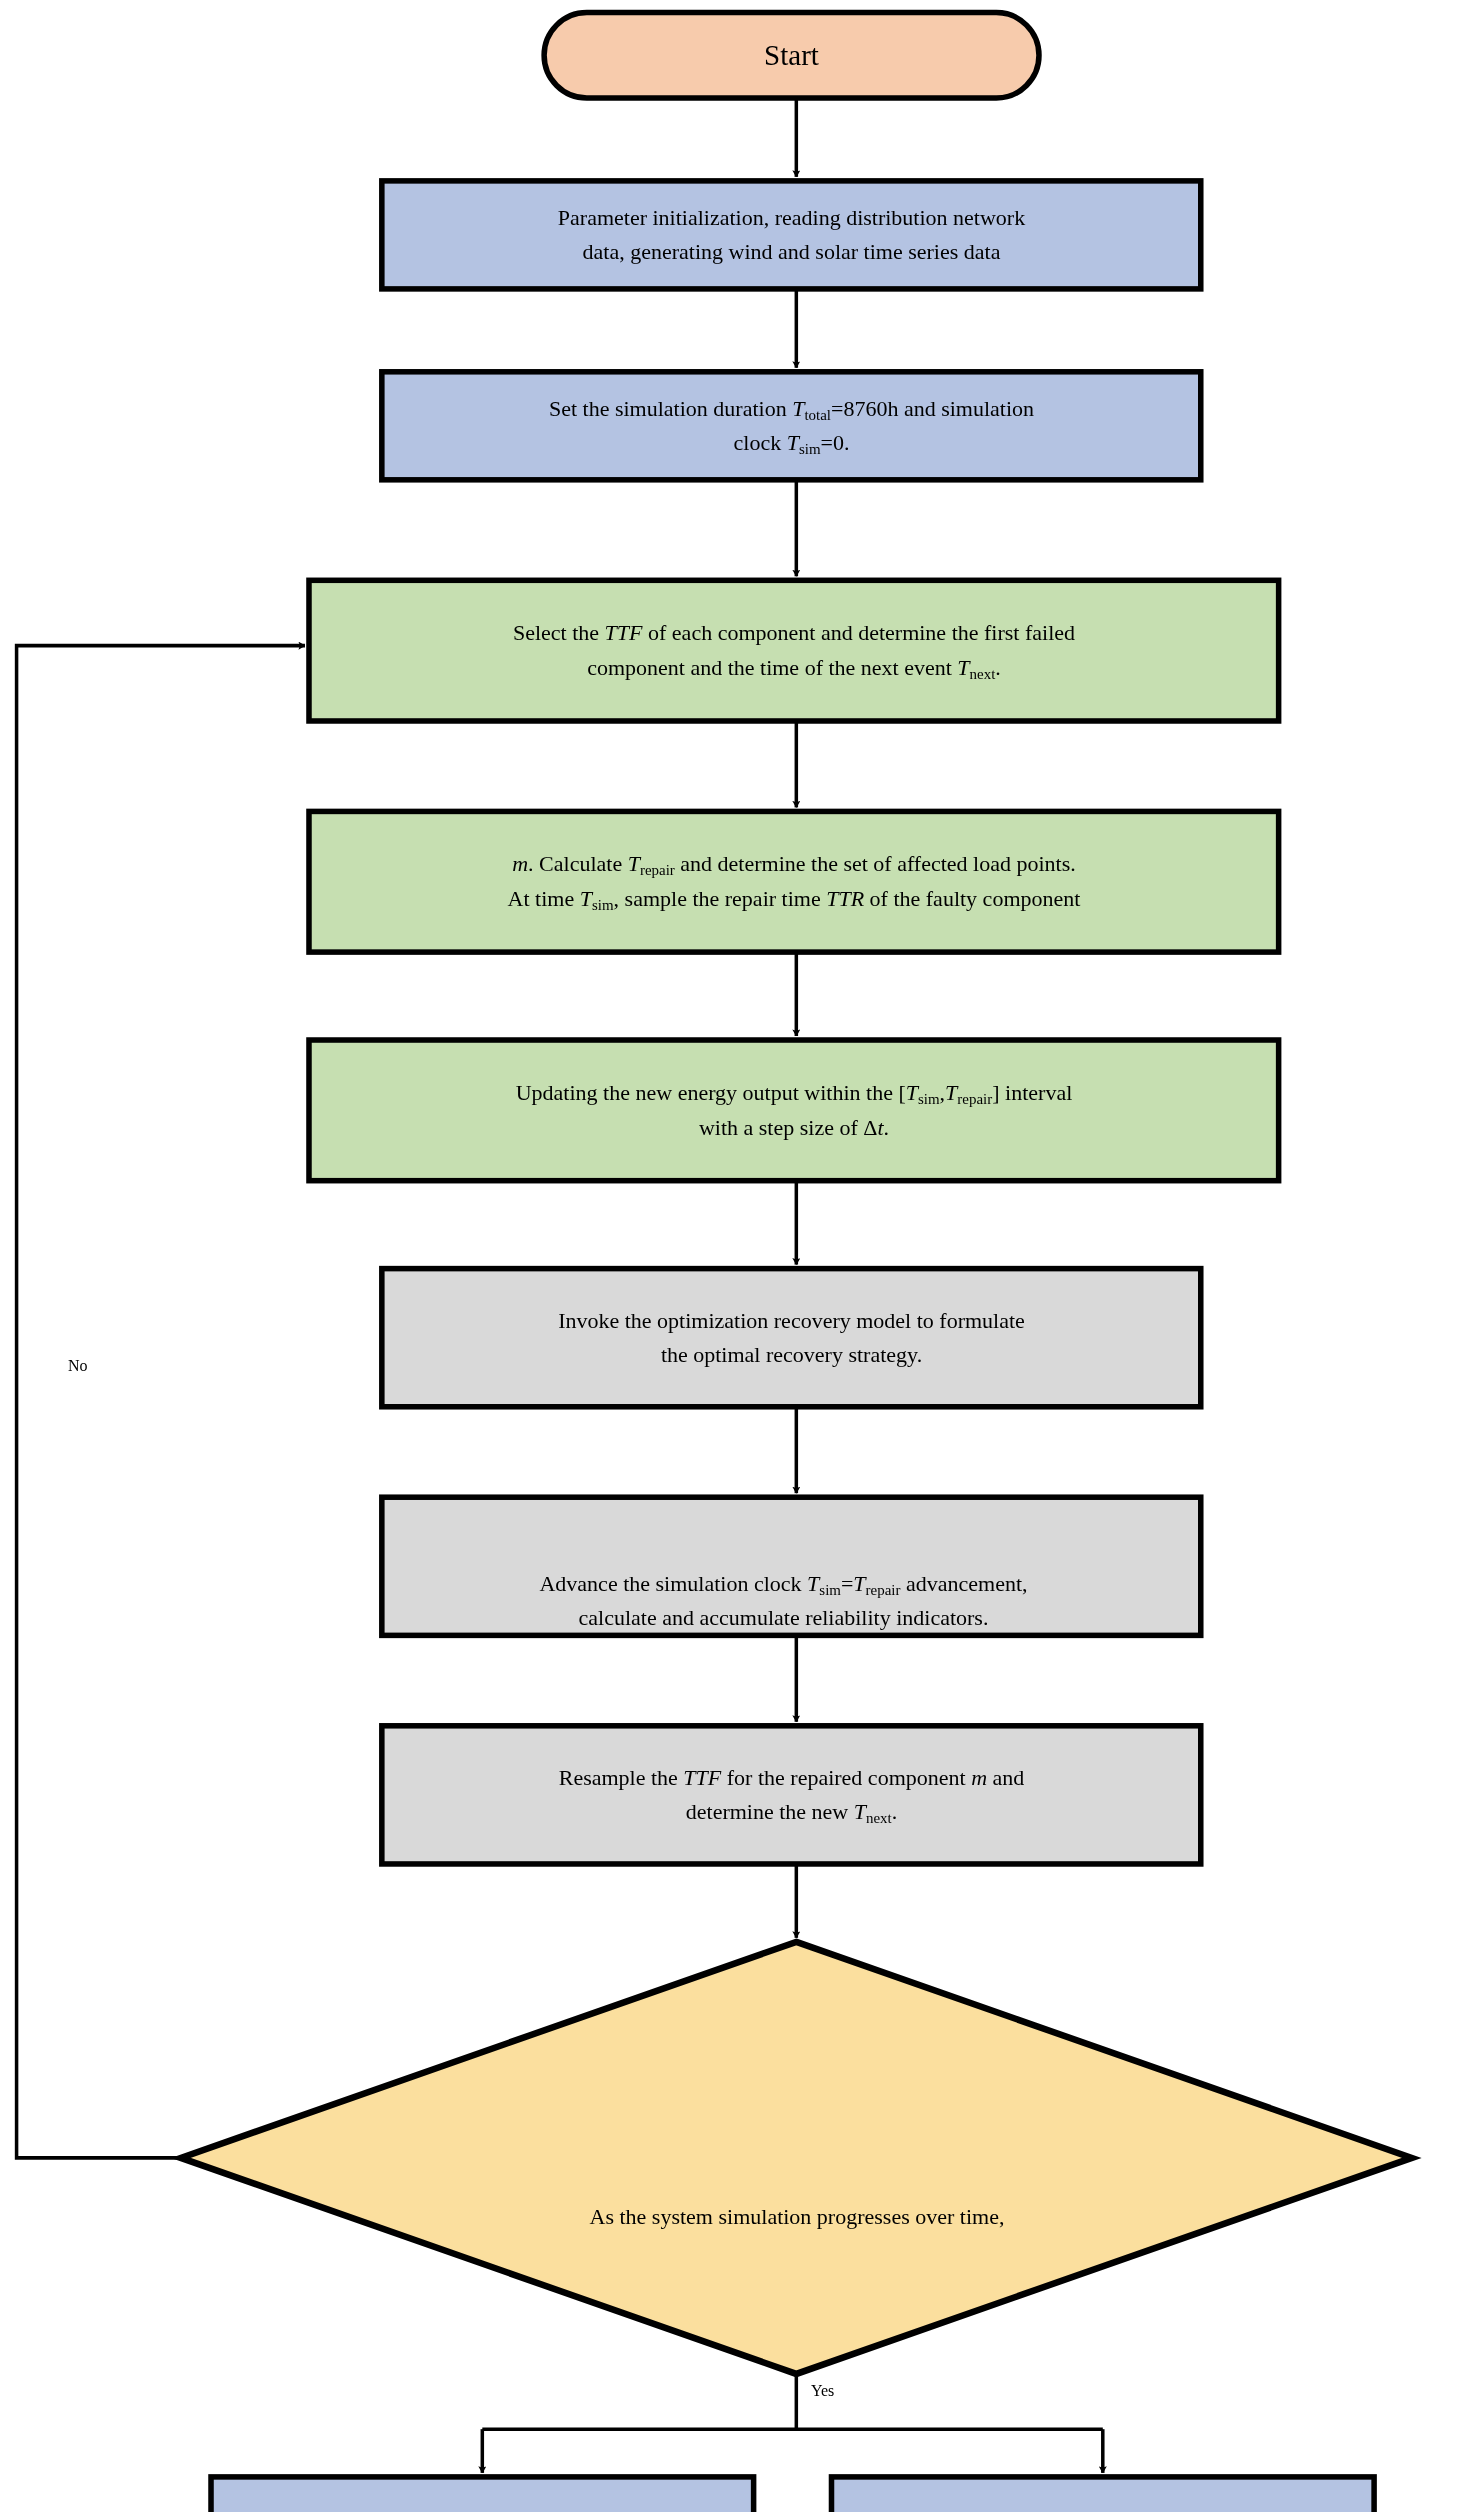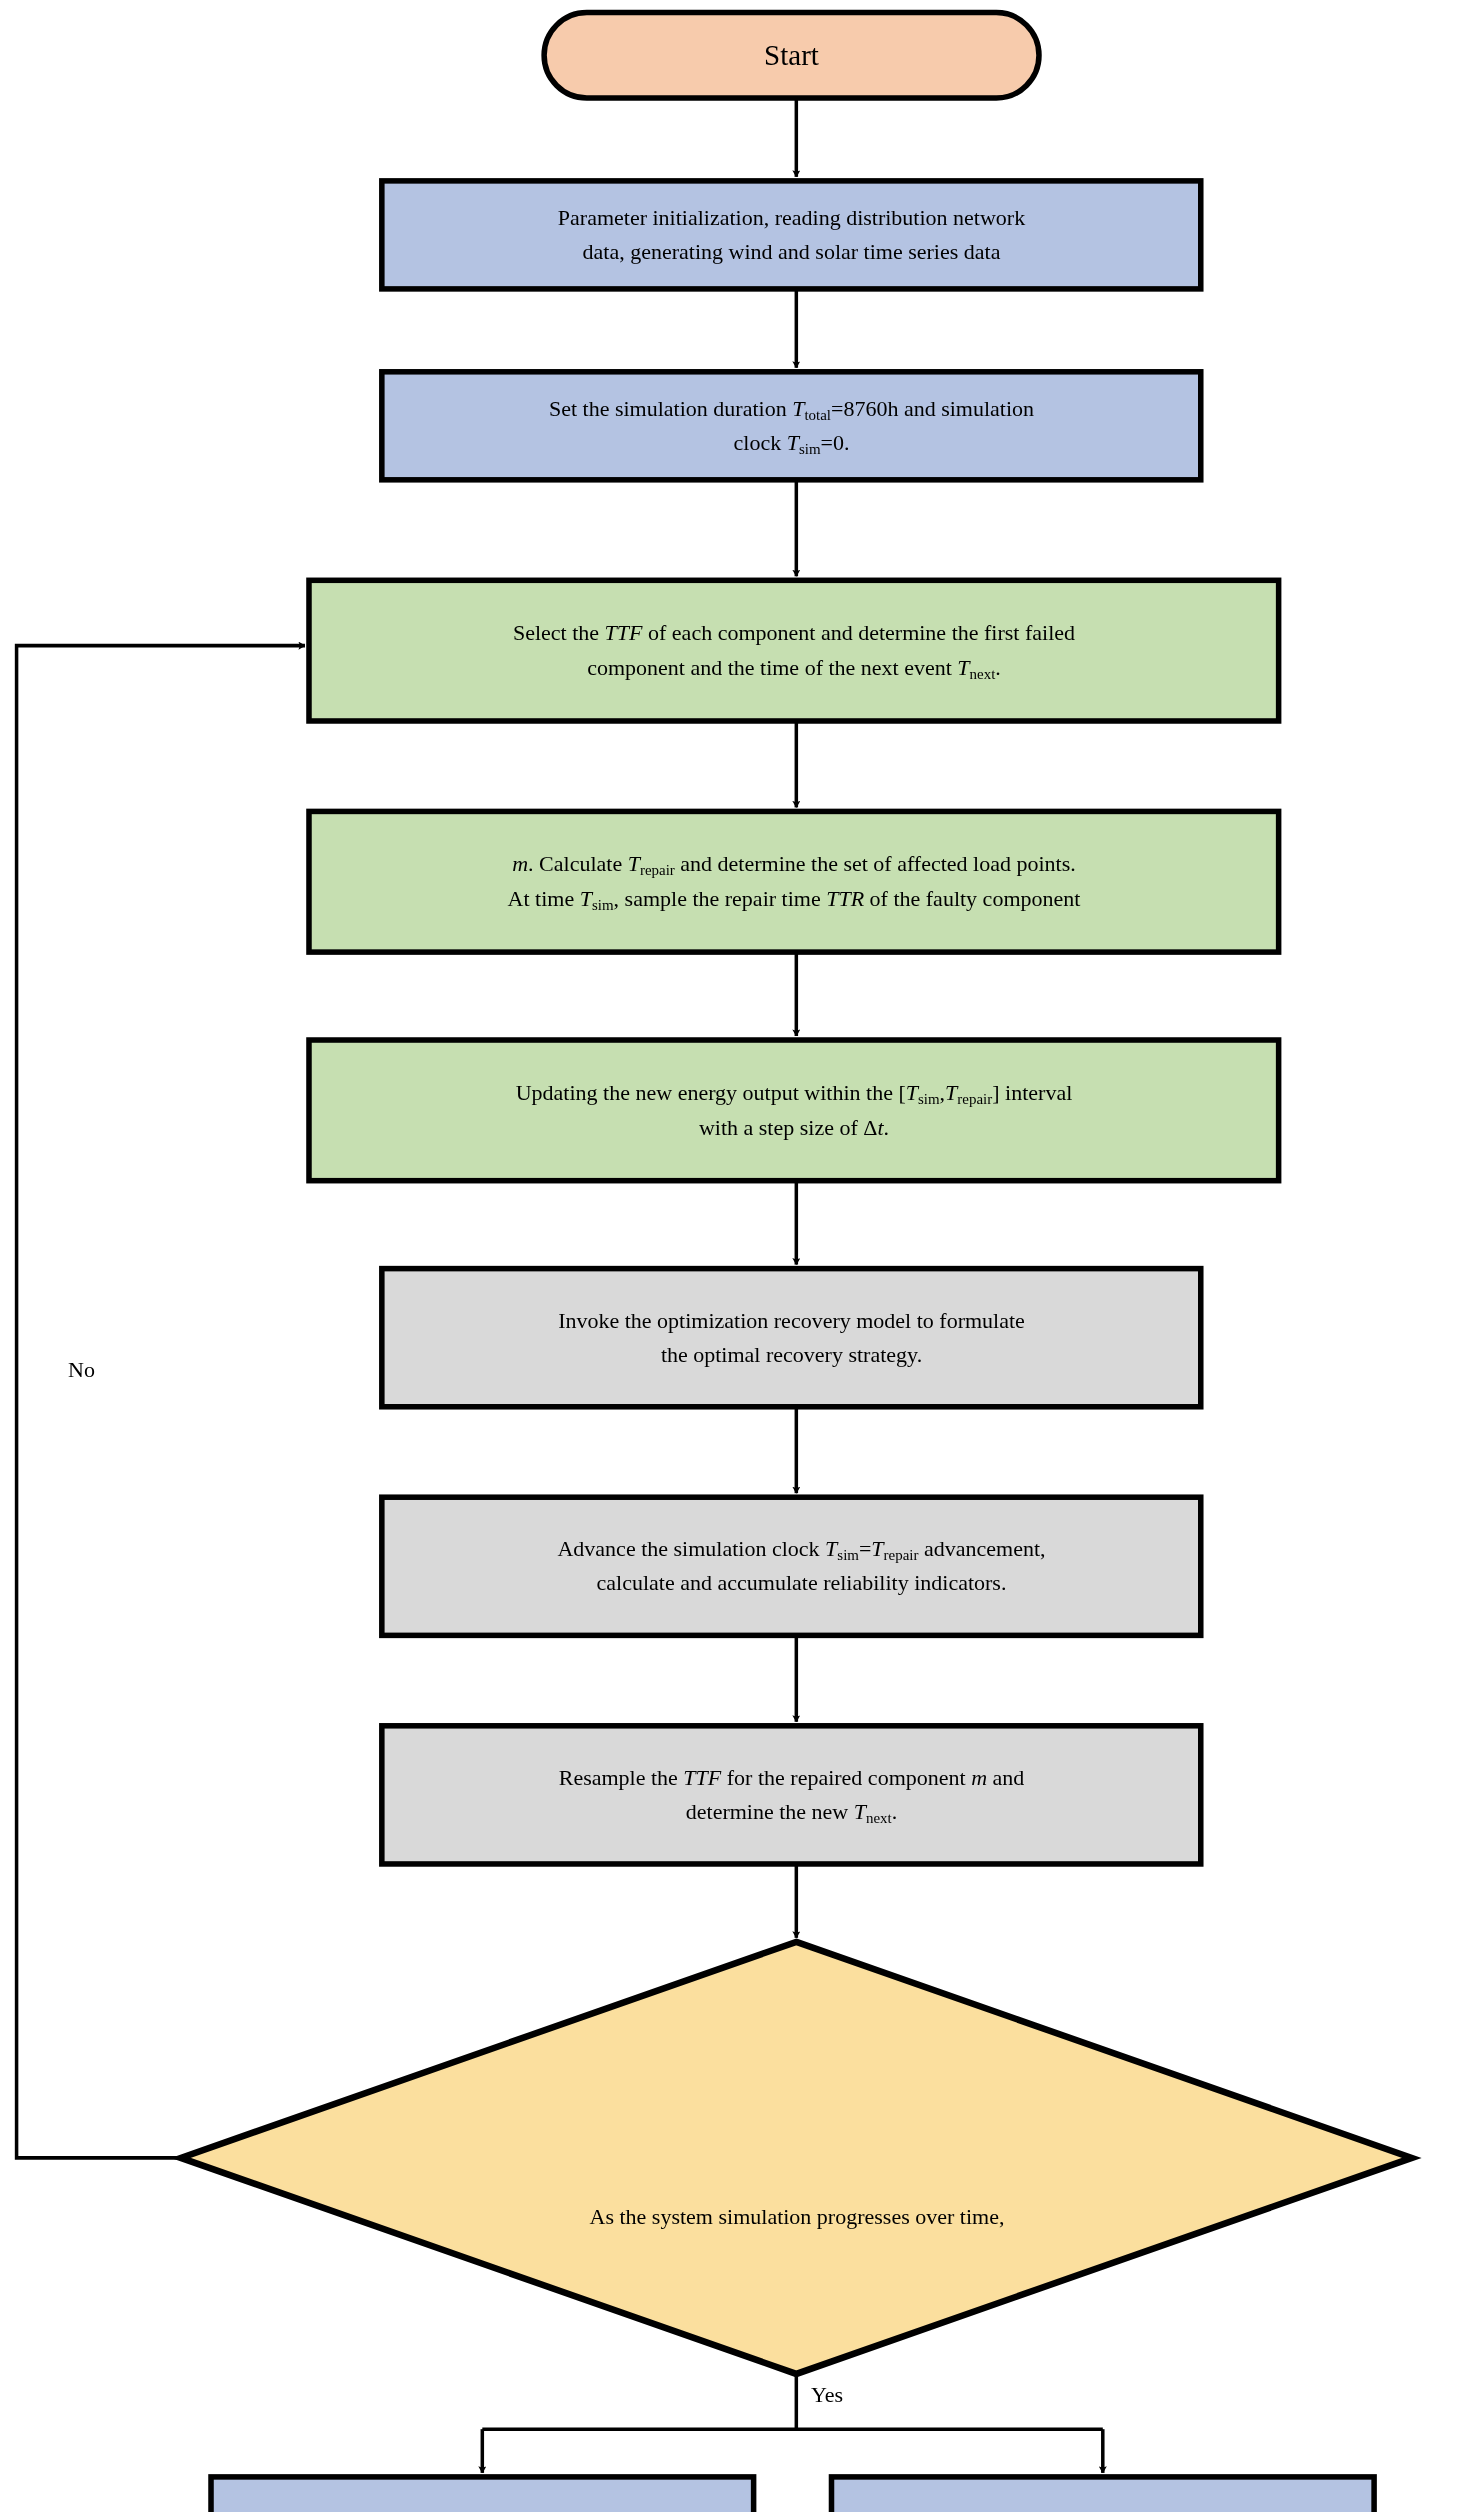--- a/index.html
+++ b/index.html
@@ -40,21 +40,21 @@
   .node-text .l { display: block; }
   .node-text i { font-style: italic; }
   .node-text sub {
     font-size: 0.68em;
     vertical-align: -0.28em;
     line-height: 0;
   }
   .edge-label {
     position: absolute;
     color: #000000;
-    font-size: 22px;
+    font-size: 16px;
     white-space: nowrap;
   }
 </style>
 </head>
 <body>
 
 <div id="flowchart-root">
 
   <svg class="fc" viewBox="0 0 2902 5581" xmlns="http://www.w3.org/2000/svg">
     <defs>
@@ -159,21 +159,21 @@
       </span>
   </div>
 
   <div class="node-text" style="left:382px; top:1269px; width:819px; height:138px;align-items:center;">
     <span>
         <span class="l">Invoke the optimization recovery model to formulate</span>
         <span class="l">the optimal recovery strategy.</span>
       </span>
   </div>
 
-  <div class="node-text" style="left:392px; top:1497px; width:819px; height:138px;">
+  <div class="node-text" style="left:374px; top:1497px; width:819px; height:138px;align-items:flex-end;">
     <span>
         <span class="l">Advance the simulation clock <i>T</i><sub>sim</sub>=<i>T</i><sub>repair</sub> advancement,</span>
         <span class="l">calculate and accumulate reliability indicators.</span>
       </span>
   </div>
 
   <div class="node-text" style="left:382px; top:1726px; width:819px; height:138px;">
     <span>
         <span class="l">Resample the <i>TTF</i> for the repaired component <i>m</i> and</span>
         <span class="l">determine the new <i>T</i><sub>next</sub>.</span>

